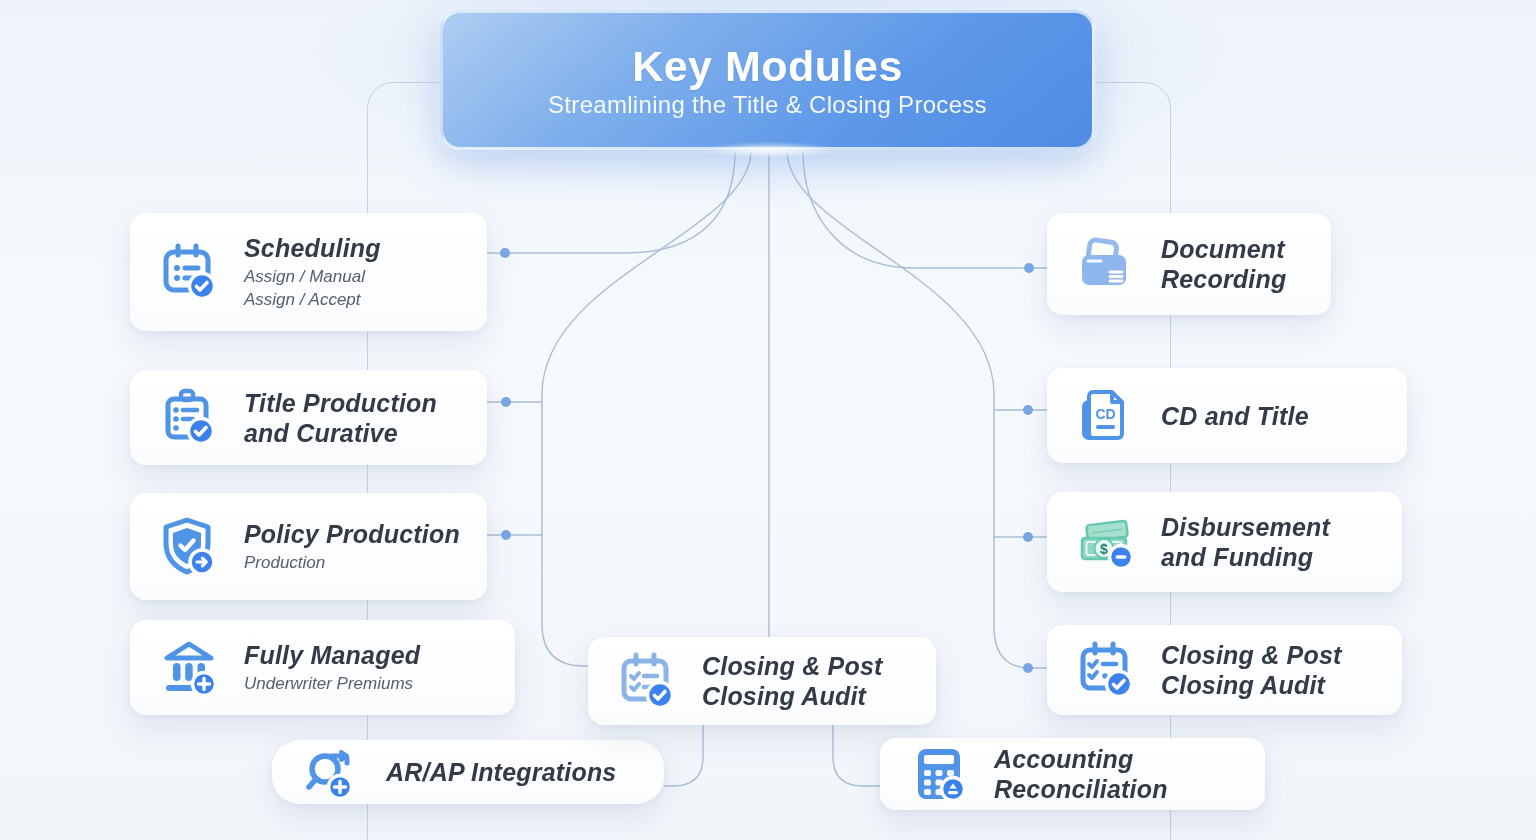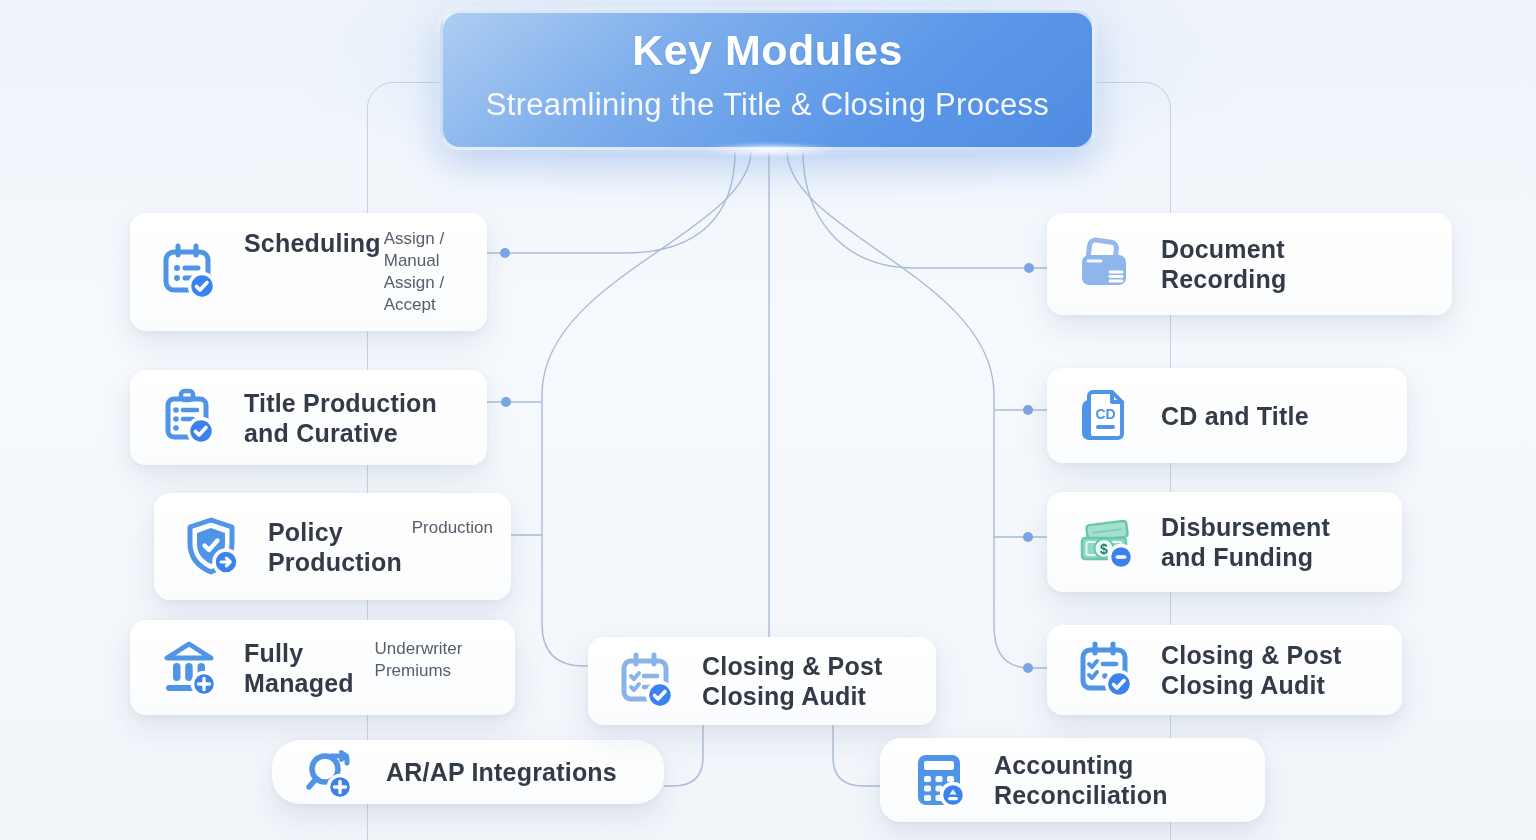--- a/index.html
+++ b/index.html
@@ -28,48 +28,48 @@
     position:absolute;left:440px;top:10px;width:655px;height:140px;z-index:5;
     border-radius:20px;box-sizing:border-box;
     background:linear-gradient(140deg,#aecdf2 0%,#7fafec 32%,#5c97e8 68%,#4f8ce2 100%);
     border:3px solid rgba(255,255,255,.7);
     box-shadow:0 14px 36px rgba(110,155,225,.38),0 0 0 4px rgba(255,255,255,.28);
     display:flex;flex-direction:column;align-items:center;justify-content:center;
     text-align:center;
   }
   .hero h1{margin:0;font-size:43px;font-weight:700;color:#ffffff;letter-spacing:.5px;
     text-shadow:0 1px 2px rgba(60,110,180,.25);}
-  .hero p{margin:12px;font-size:31px;font-weight:400;color:rgba(255,255,255,.93);letter-spacing:.3px;}
+  .hero p{margin:0;font-size:24px;font-weight:400;color:rgba(255,255,255,.93);letter-spacing:.3px;}
   .hero-glow{position:absolute;left:700px;top:142px;width:140px;height:16px;z-index:6;
     background:radial-gradient(ellipse at center,rgba(255,255,255,.95),rgba(255,255,255,0) 70%);
     filter:blur(1px);}
   
   .card{
     position:absolute;z-index:4;box-sizing:border-box;
     display:flex;align-items:center;gap:23px;padding:0 18px 0 27px;
     background:linear-gradient(180deg,#ffffff 0%,#fbfcfe 100%);
     border-radius:16px;
     box-shadow:0 14px 30px rgba(96,125,165,.14),0 2px 6px rgba(96,125,165,.08);
   }
   .icon{flex:0 0 64px;width:64px;height:64px;display:flex;align-items:center;justify-content:center;}
   .icon svg{width:64px;height:64px;overflow:visible;}
-  .txt{display:flex;flex-direction:row;gap:3px;}
+  .txt{display:flex;flex-direction:column;gap:3px;font-style:italic;}
   .t span{display:block;font-size:25px;line-height:1.2;font-weight:700;color:#323b47;letter-spacing:.2px;}
   .s span{display:block;font-size:17px;line-height:1.3;font-weight:400;color:#55606d;}
   #card-scheduling{left:130px;top:213px;width:357px;height:118px;}
   #card-title-production{left:130px;top:370px;width:357px;height:95px;}
-  #card-policy-production{left:130px;top:493px;width:357px;height:107px;margin-left:24px;}
+  #card-policy-production{left:130px;top:493px;width:357px;height:107px;}
   #card-fully-managed{left:130px;top:620px;width:385px;height:95px;}
   #card-arap{left:272px;top:740px;width:392px;height:64px;border-radius:28px;}
   #card-closing-center{left:588px;top:637px;width:348px;height:88px;}
-  #card-doc-recording{left:1047px;top:213px;width:405px;height:102px;}
+  #card-doc-recording{left:1047px;top:213px;width:284px;height:102px;}
   #card-cd-title{left:1047px;top:368px;width:360px;height:95px;}
   #card-disbursement{left:1047px;top:492px;width:355px;height:100px;}
   #card-closing-right{left:1047px;top:625px;width:355px;height:90px;}
-  #card-accounting{left:880px;top:738px;width:385px;height:84px;border-radius:21px;}
+  #card-accounting{left:880px;top:738px;width:385px;height:72px;}
   .icon text{font-family:"Liberation Sans","DejaVu Sans",sans-serif;font-weight:700;}
 </style>
 </head>
 <body>
 
 <div class="stage">
 
   <div class="frame"></div>
 
   <svg class="connectors" width="1536" height="840" viewBox="0 0 1536 840" aria-hidden="true">

